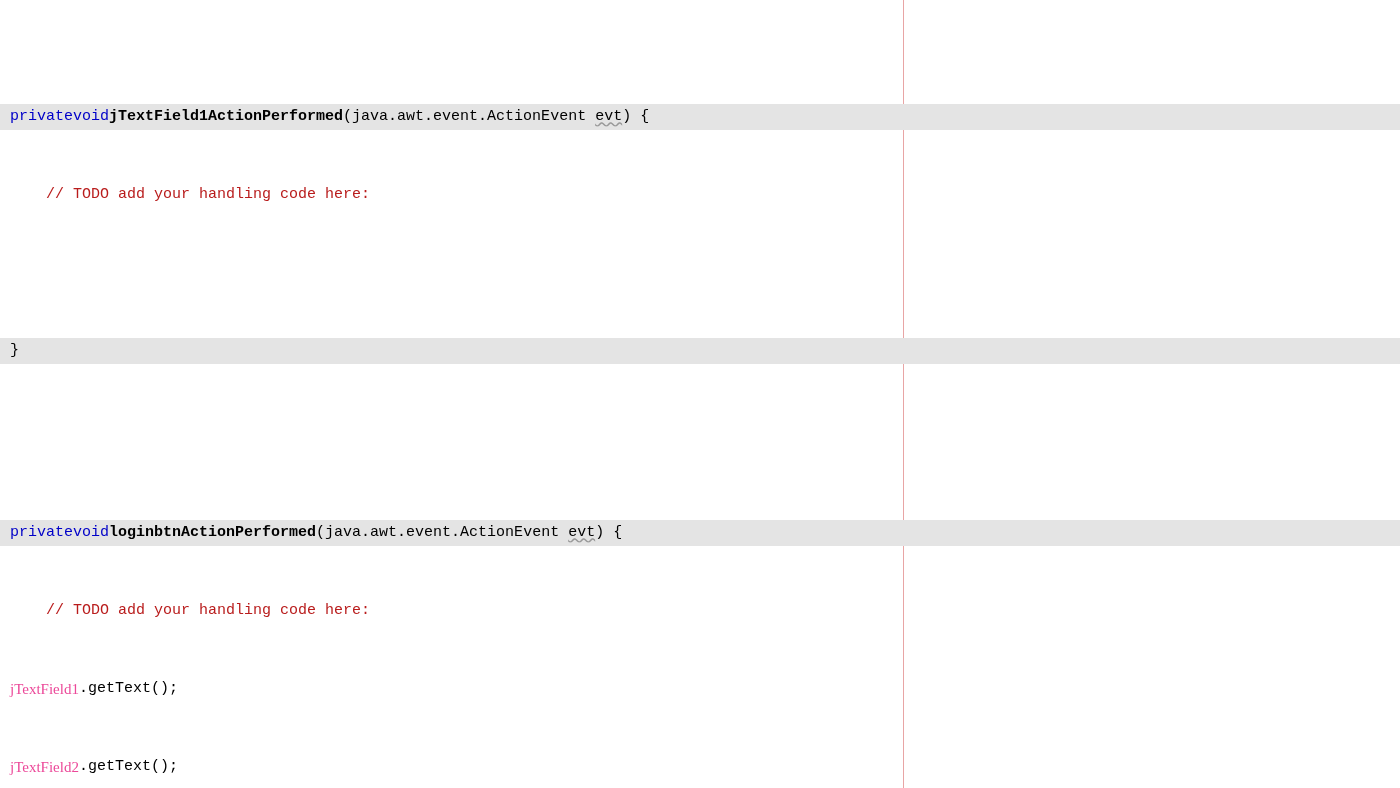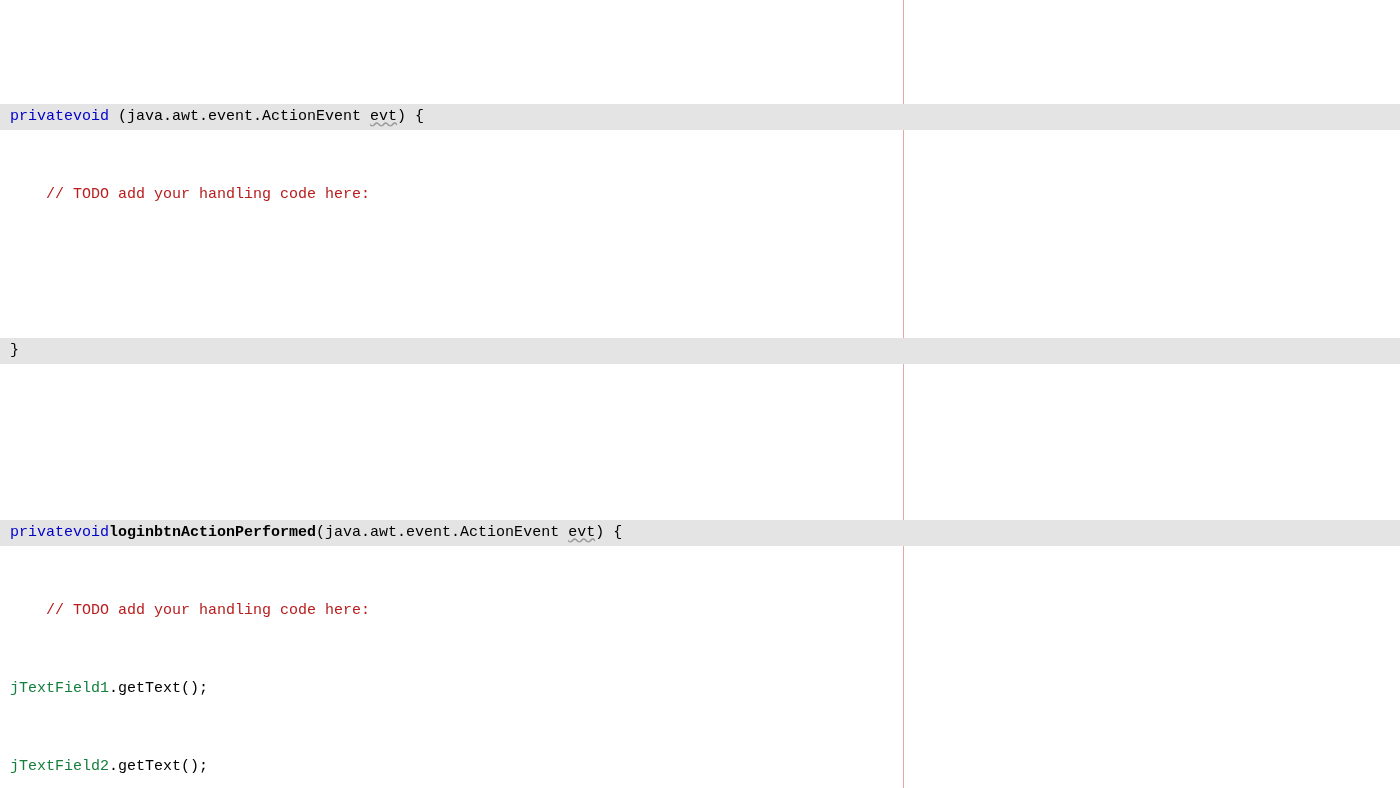--- a/index.html
+++ b/index.html
@@ -37,36 +37,36 @@
       display: flex;
       align-items: center;
       position: relative;
       z-index: 2;
     }
     .bg-gray {
       background: #e4e4e4;
     }
     .kw { color: #0000c8; }
     .comment { color: #b91c1c; }
-    .ident { color: #15803d; }
+    .ident { color: #ec4899; font-family: Liberation Serif, serif; }
     .bold { font-weight: bold; }
     .pad { padding-left: 10px; }
     .underline-wave {
       text-decoration: underline wavy #999;
       text-decoration-skip-ink: none;
       font-family: Liberation Mono, monospace;
     }
   </style>
 </head>
 <body>
 
 <div class="editor">
   <div class="margin-line"></div>
 
-  <div class="line-row bg-gray pad"><span class="kw">private</span> <span class="kw">void</span> (<span>java.awt.event.ActionEvent </span><span class="underline-wave">evt</span><span>) {</span></div>
+  <div class="line-row bg-gray pad"><span class="kw">private</span> <span class="kw">void</span> <span class="bold">jTextField1ActionPerformed</span>(<span>java.awt.event.ActionEvent </span><span class="underline-wave">evt</span><span>) {</span></div>
   <div class="line-row pad"><span class="comment">    // TODO add your handling code here:</span></div>
   <div class="line-row pad"></div>
   <div class="line-row bg-gray pad"><span>}</span></div>
   <div class="line-row pad"></div>
 
   <div class="line-row bg-gray pad"><span class="kw">private</span> <span class="kw">void</span> <span class="bold">loginbtnActionPerformed</span>(<span>java.awt.event.ActionEvent </span><span class="underline-wave">evt</span><span>) {</span></div>
   <div class="line-row pad"><span class="comment">    // TODO add your handling code here:</span></div>
   <div class="line-row pad"><span class="ident">jTextField1</span><span>.getText();</span></div>
   <div class="line-row pad"><span class="ident">jTextField2</span><span>.getText();</span></div>
   

